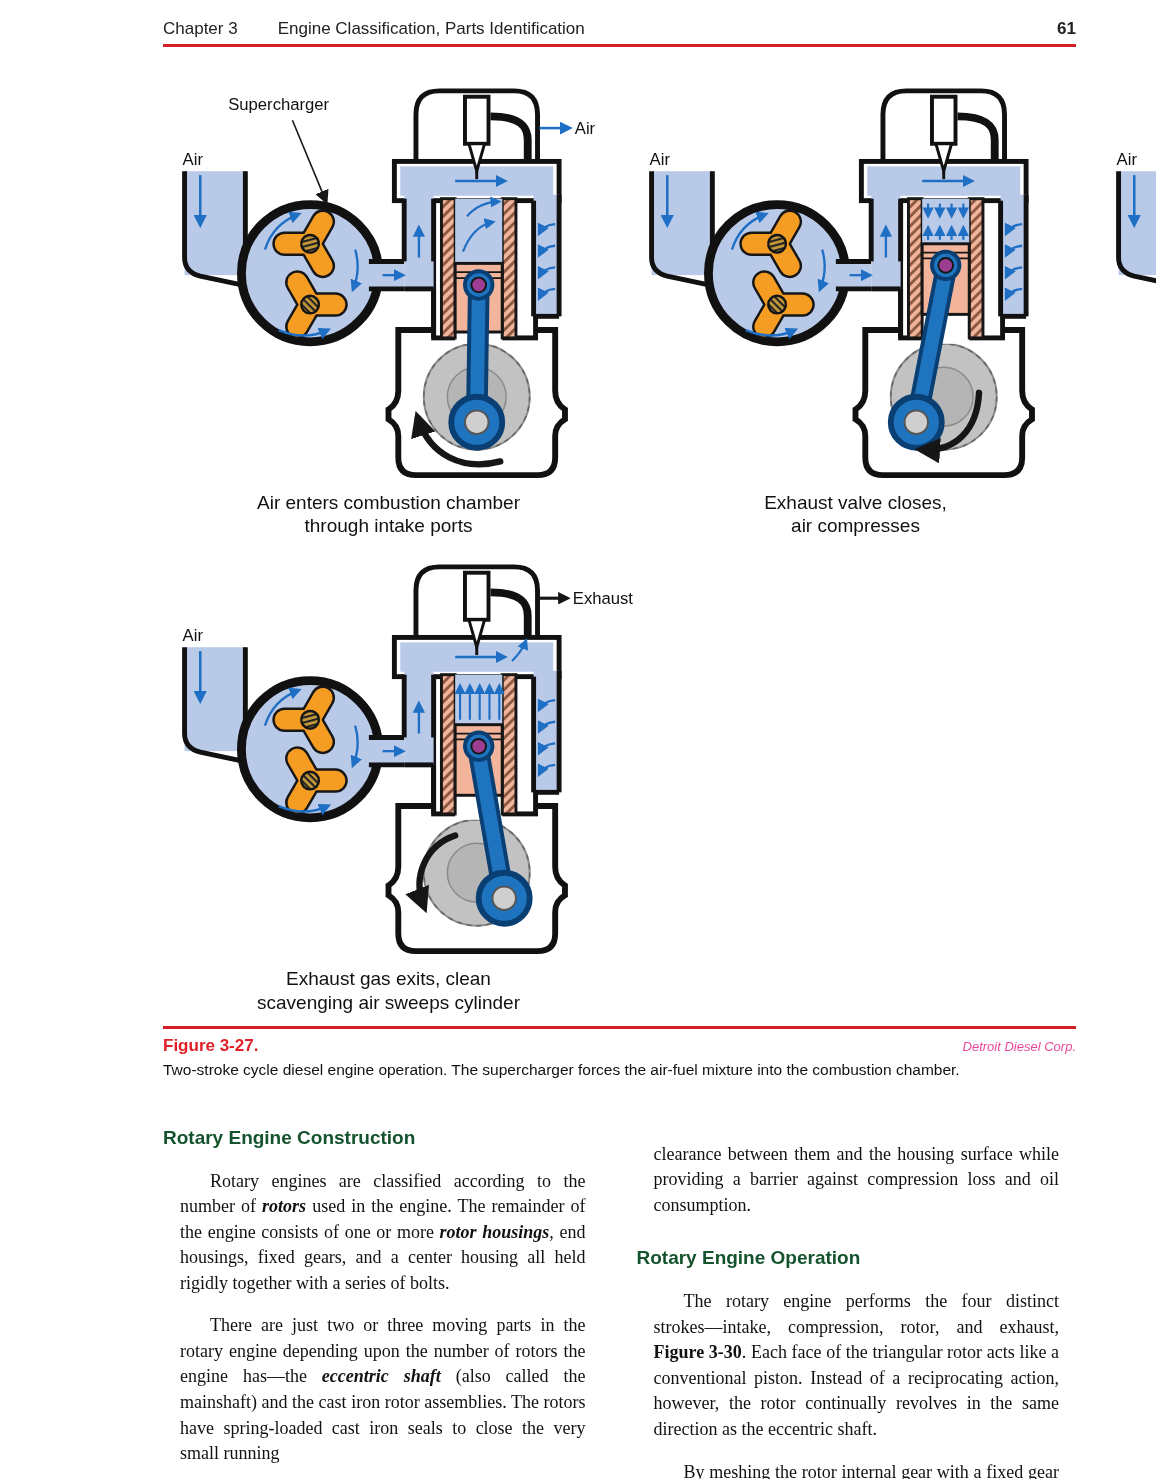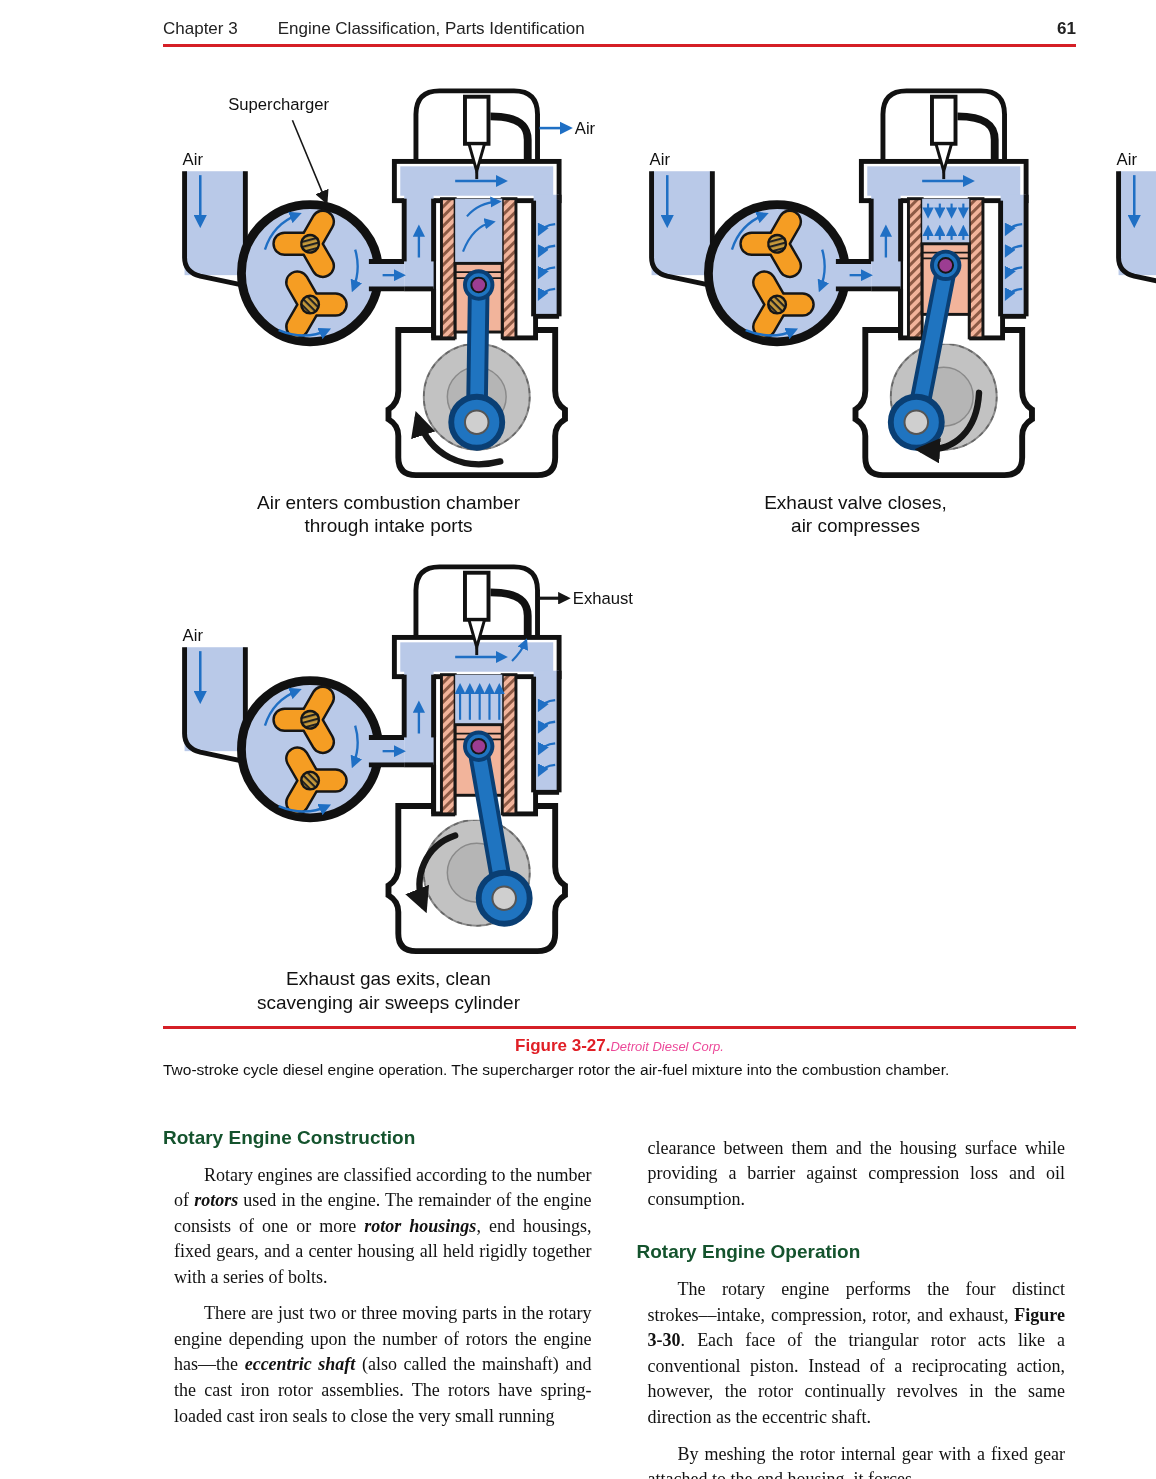--- a/index.html
+++ b/index.html
@@ -24,31 +24,31 @@
   .ptr{fill:none;stroke:#161616;stroke-width:1.6;marker-end:url(#mKs);}
   .rot{fill:none;stroke:#161616;stroke-width:6.5;marker-end:url(#mK);stroke-linecap:round;}
   .rodO{stroke:#0a3f74;stroke-width:22;stroke-linecap:round;}
   .rodI{stroke:#1f74c0;stroke-width:14;stroke-linecap:round;}
   .ring{stroke:#161616;stroke-width:1.8;}
   .fuelArrow{fill:none;stroke:#161616;stroke-width:6;marker-end:url(#mK);}
   .exhArrow{fill:none;stroke:#161616;stroke-width:3.2;marker-end:url(#mK);}
 
   
   .figblock{margin-top:12px;}
-  .figrow{display:flex;justify-content:center;align-items:baseline;margin-top:7px;}
+  .figrow{display:flex;justify-content:space-between;align-items:baseline;margin-top:7px;}
   .figlabel{color:#e01f26;font-weight:bold;font-size:17px;}
   .figcredit{font-style:italic;font-size:13px;color:#ec4899;}
   .figcap{font-size:15.5px;color:#111;margin-top:5px;}
 
   
   .article{display:flex;gap:34px;margin-top:46px;font-family:"Liberation Serif",serif;font-size:18px;line-height:1.42;text-align:justify;color:#111;}
   .article .col{flex:1;min-width:0;}
   .article h3{font-family:"Liberation Sans",sans-serif;font-size:19px;margin:0 0 5px 0;color:#14532d;text-align:left;}
   .article h3.op{margin-top:27px;}
-  .article p{margin:11px;}
+  .article p{margin:17px;}
   .article p.indent{text-indent:30px;}
   .bi{font-weight:bold;font-style:italic;}
   .b{font-weight:bold;}
 </style>
 </head>
 <body>
 
 <svg width="0" height="0" style="position:absolute" aria-hidden="true">
   <defs>
     <pattern id="hw" patternUnits="userSpaceOnUse" width="7" height="7" patternTransform="rotate(45)">
@@ -290,21 +290,21 @@
     </figure>
 
   </div>
 
   <div class="figblock">
     <div class="redrule"></div>
     <div class="figrow">
       <span class="figlabel">Figure 3-27.</span>
       <span class="figcredit">Detroit Diesel Corp.</span>
     </div>
-    <div class="figcap">Two-stroke cycle diesel engine operation. The supercharger rotor the air-fuel mixture into the combustion chamber.</div>
+    <div class="figcap">Two-stroke cycle diesel engine operation. The supercharger forces the air-fuel mixture into the combustion chamber.</div>
   </div>
 
   <section class="article">
     <div class="col">
       <h3>Rotary Engine Construction</h3>
       <p class="indent"><span>Rotary engines are classified according to the number of </span><span class="bi">rotors</span><span> used in the engine. The remainder of the engine consists of one or more </span><span class="bi">rotor housings</span><span>, end housings, fixed gears, and a center housing all held rigidly together with a series of bolts.</span></p>
       <p class="indent"><span>There are just two or three moving parts in the rotary engine depending upon the number of rotors the engine has—the </span><span class="bi">eccentric shaft</span><span> (also called the mainshaft) and the cast iron rotor assemblies. The rotors have spring-loaded cast iron seals to close the very small running</span></p>
     </div>
     <div class="col">
       <p><span>clearance between them and the housing surface while providing a barrier against compression loss and oil consumption.</span></p>

